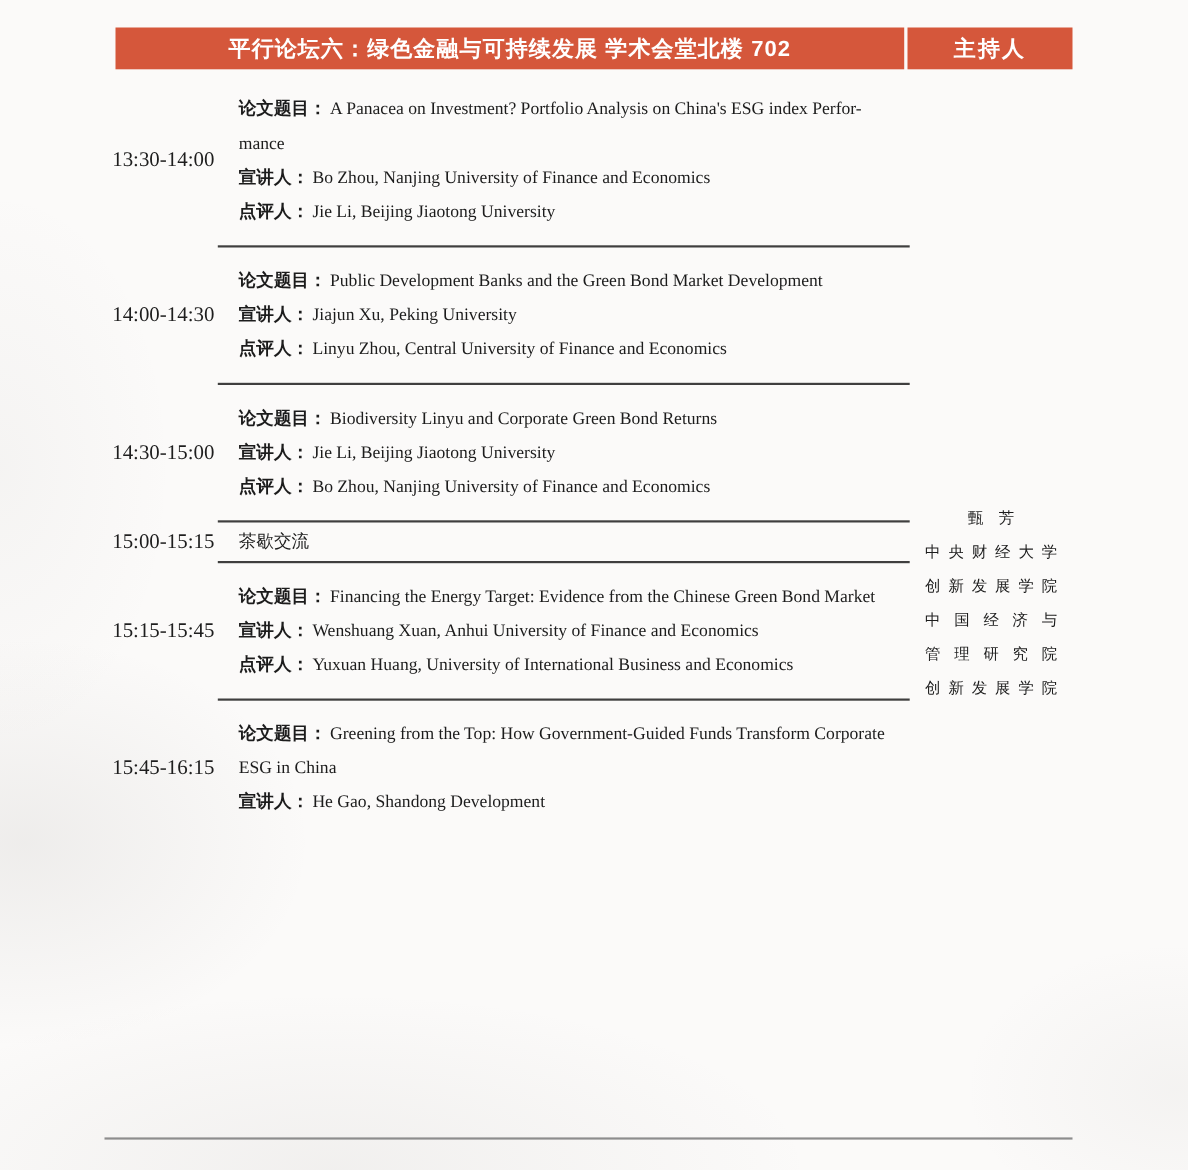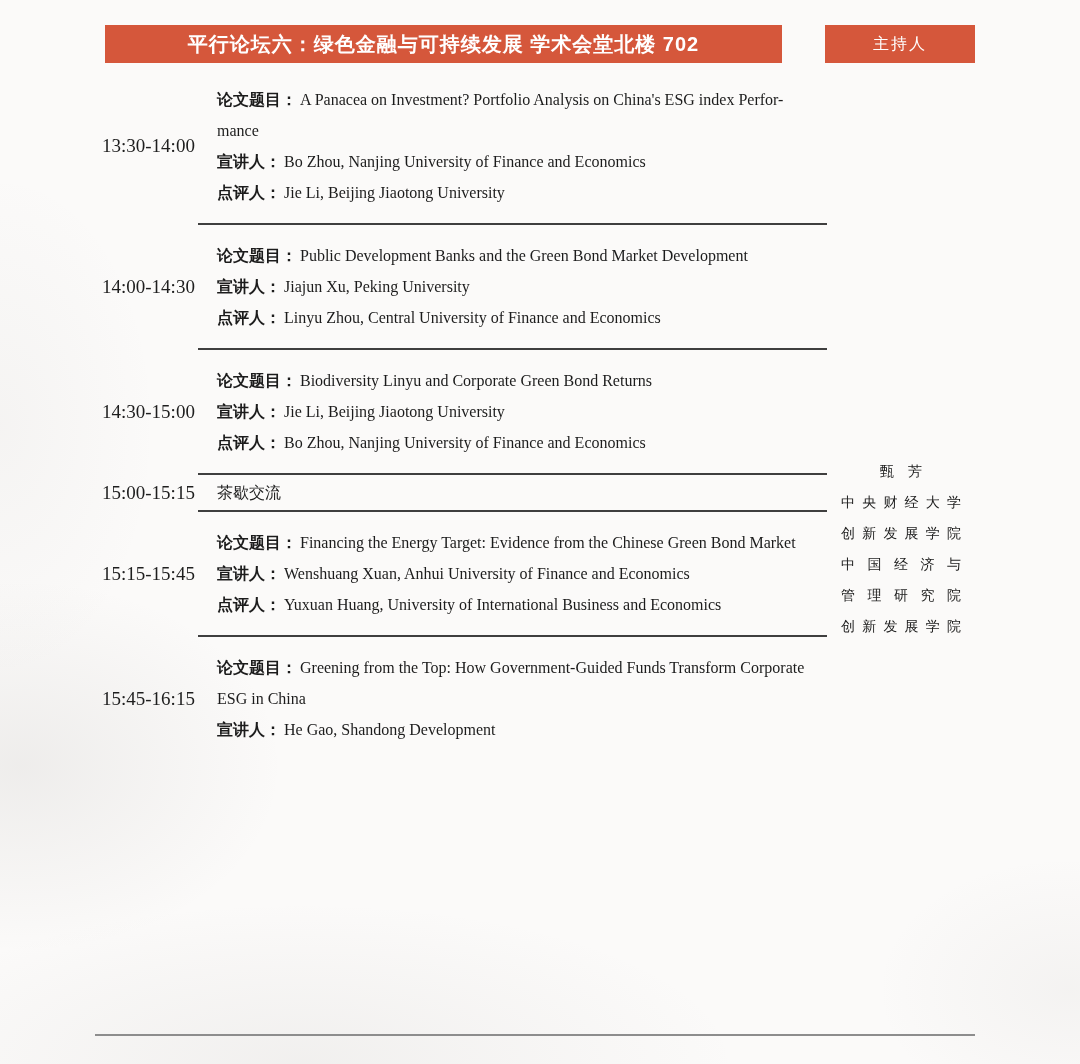--- a/index.html
+++ b/index.html
@@ -15,34 +15,33 @@
       radial-gradient(ellipse 320px 220px at 99% 93%, rgba(150,145,140,0.07), transparent 60%),
       radial-gradient(ellipse 260px 420px at 0% 40%, rgba(130,125,120,0.05), transparent 60%);
     font-family:"Liberation Serif", serif;
     color:#1c1c1c;
   }
 
   
   .bar {
     position:absolute; left:105px; top:25px; width:870px; height:38px;
     display:flex;
-    gap:20px;
   }
   .bar-left {
     flex:1; display:flex; align-items:center; justify-content:center;
     color:#ffffff;
     font-family:"Liberation Sans", sans-serif;
     font-weight:bold; font-size:20px; letter-spacing:1px;
   }
   .bar-sep { width:3px; }
   .bar-right {
     width:150px; display:flex; align-items:center; justify-content:center;
     color:#ffffff;
     font-family:"Liberation Sans", sans-serif;
-    font-weight:normal; font-size:16px; letter-spacing:2px;
+    font-weight:bold; font-size:20px; letter-spacing:2px;
   }
 
   
   .table {
     position:absolute; left:95px; top:63px; width:880px; height:973px;
     display:flex;
     border-bottom:2px solid #8d8d8d;
   }
   .left-col { width:732px; padding-top:6px; }
   .row { display:flex; padding:15px 0; }

